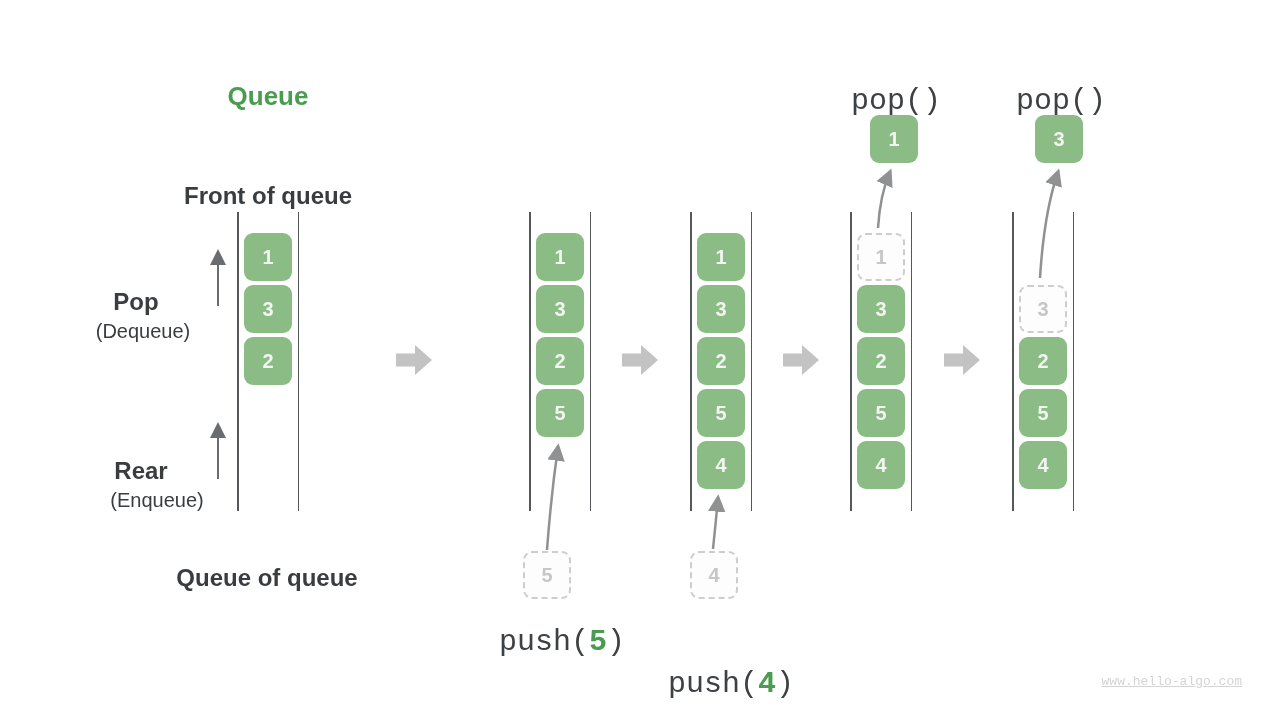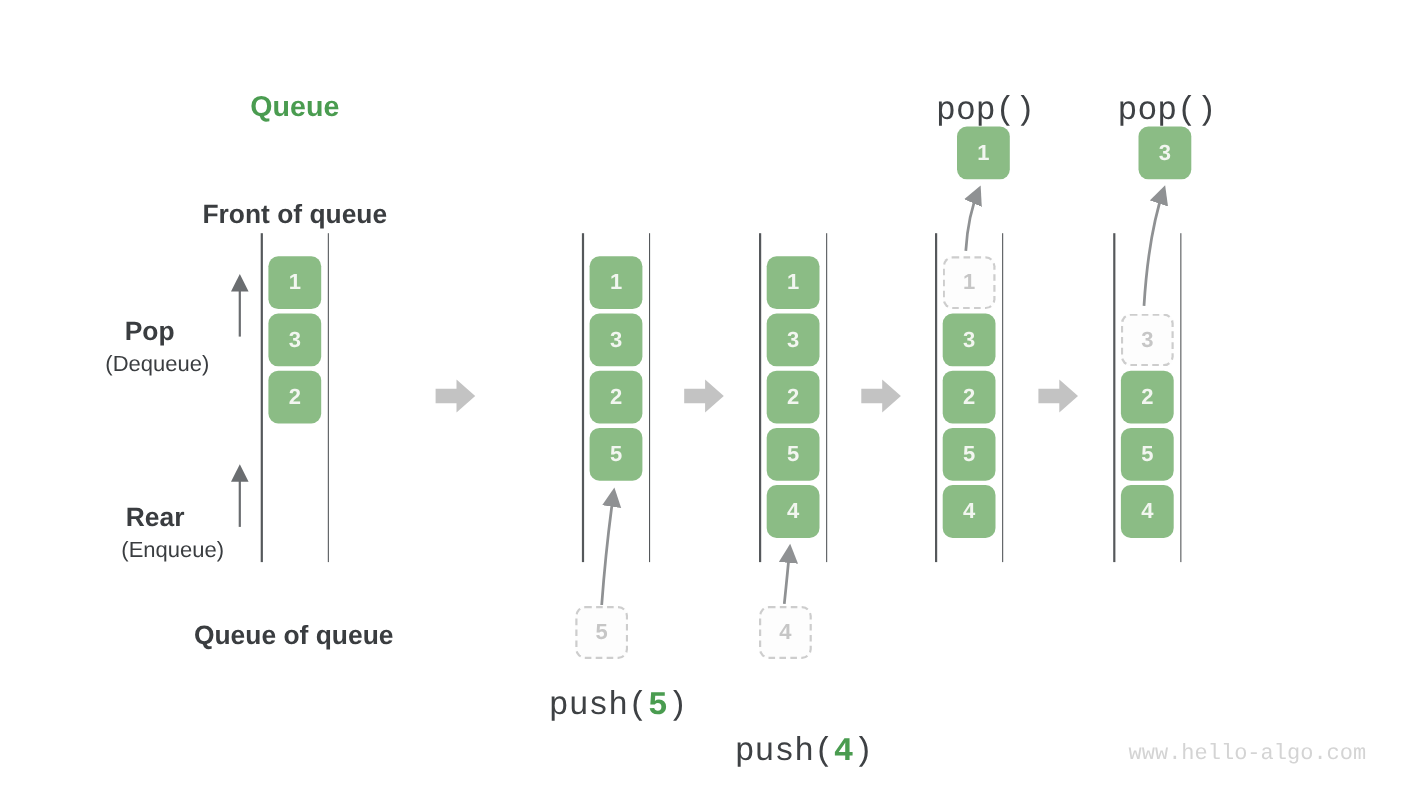--- a/index.html
+++ b/index.html
@@ -7,21 +7,21 @@
     position:relative; width:1280px; height:720px; background:#ffffff;
     font-family:"Liberation Sans", sans-serif; overflow:hidden;
   }
   .abs { position:absolute; }
   .center { transform:translateX(-50%); white-space:nowrap;margin-top:23px; }
   .title { font-weight:bold; font-size:26px; color:#4A9C50; }
   .heading { font-weight:bold; font-size:24px; color:#3A3D40; }
   .sub { font-size:20px; color:#3A3D40; }
   .mono { font-family:"Liberation Mono", monospace; font-size:30px; color:#3E4144; }
   .mono .arg { color:#4A9C50; font-weight:bold; }
-  .watermark { font-family:"Liberation Mono", monospace; font-size:20px; color:#D4D4D4; }
+  .watermark { font-family:"Liberation Mono", monospace; font-size:13px; color:#D4D4D4;text-decoration:underline; }
 
   .qcol { position:absolute; top:212px; width:62px; height:299px; }
   .vline { position:absolute; top:0; width:1.5px; height:100%; background:#55585B; }
   .vline.l { left:0; } .vline.r { right:0; }
 
   .cell {
     position:absolute; left:7px; width:48px; height:48px; border-radius:9px;
     background:#8BBC85; color:#F2F6F0; font-weight:bold; font-size:20px;
     line-height:48px; text-align:center;
   }

